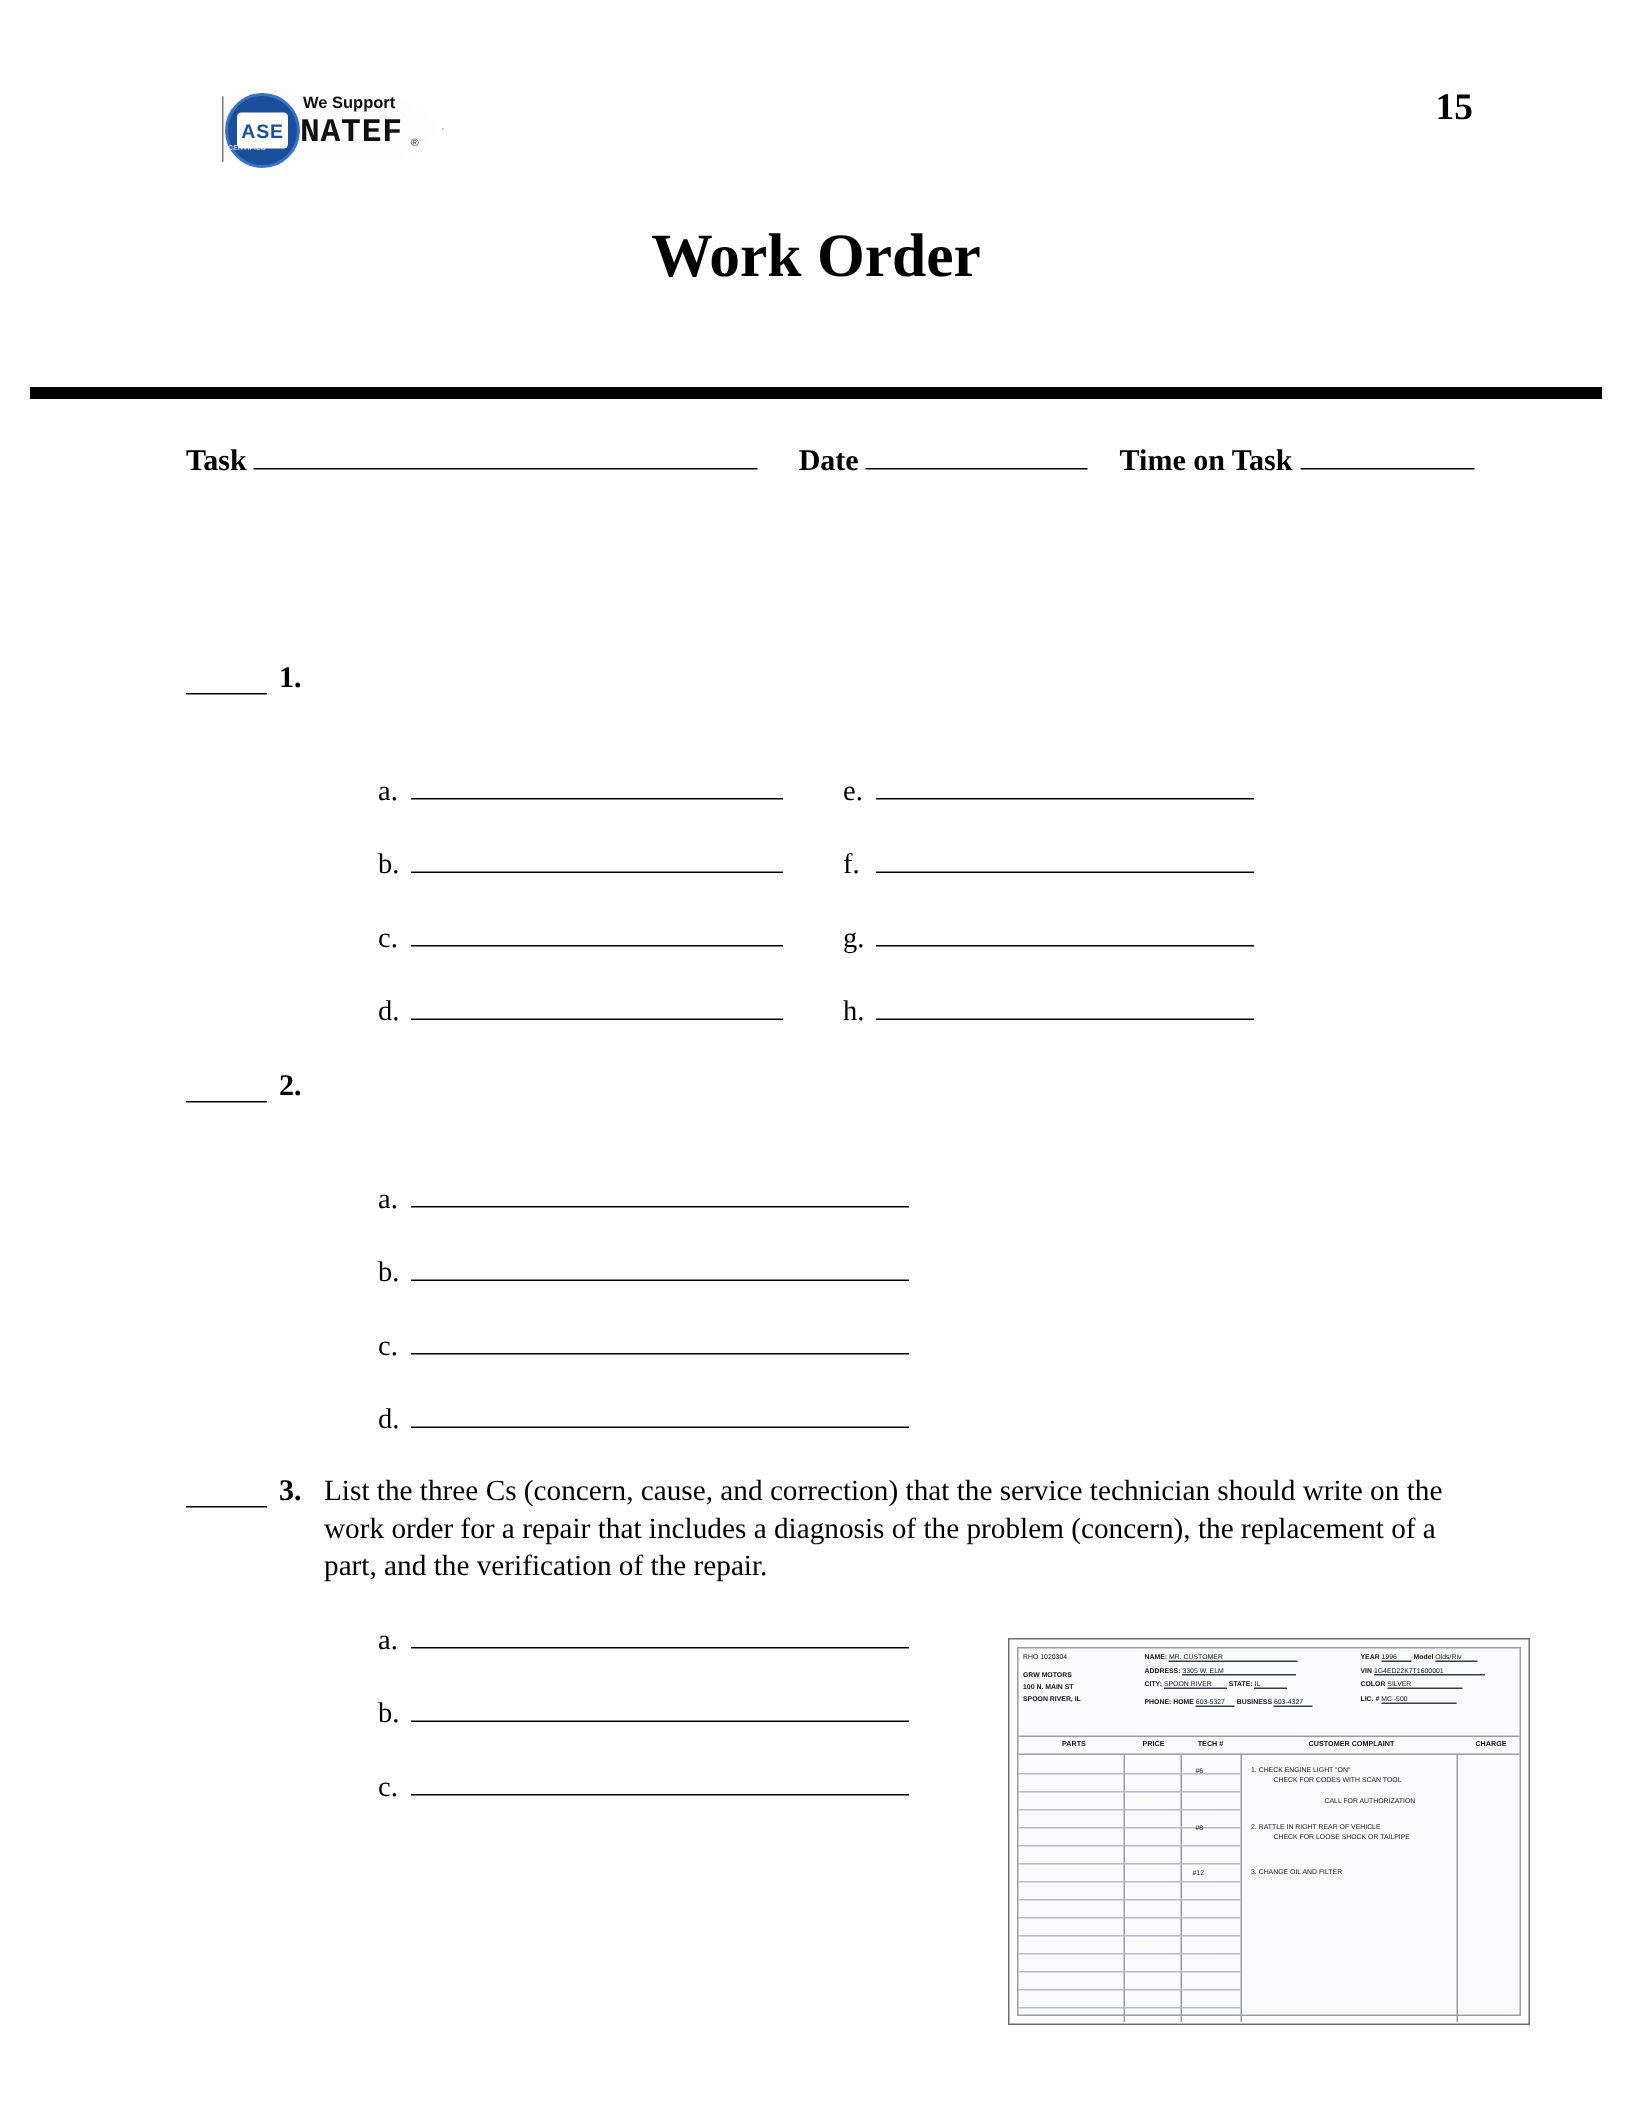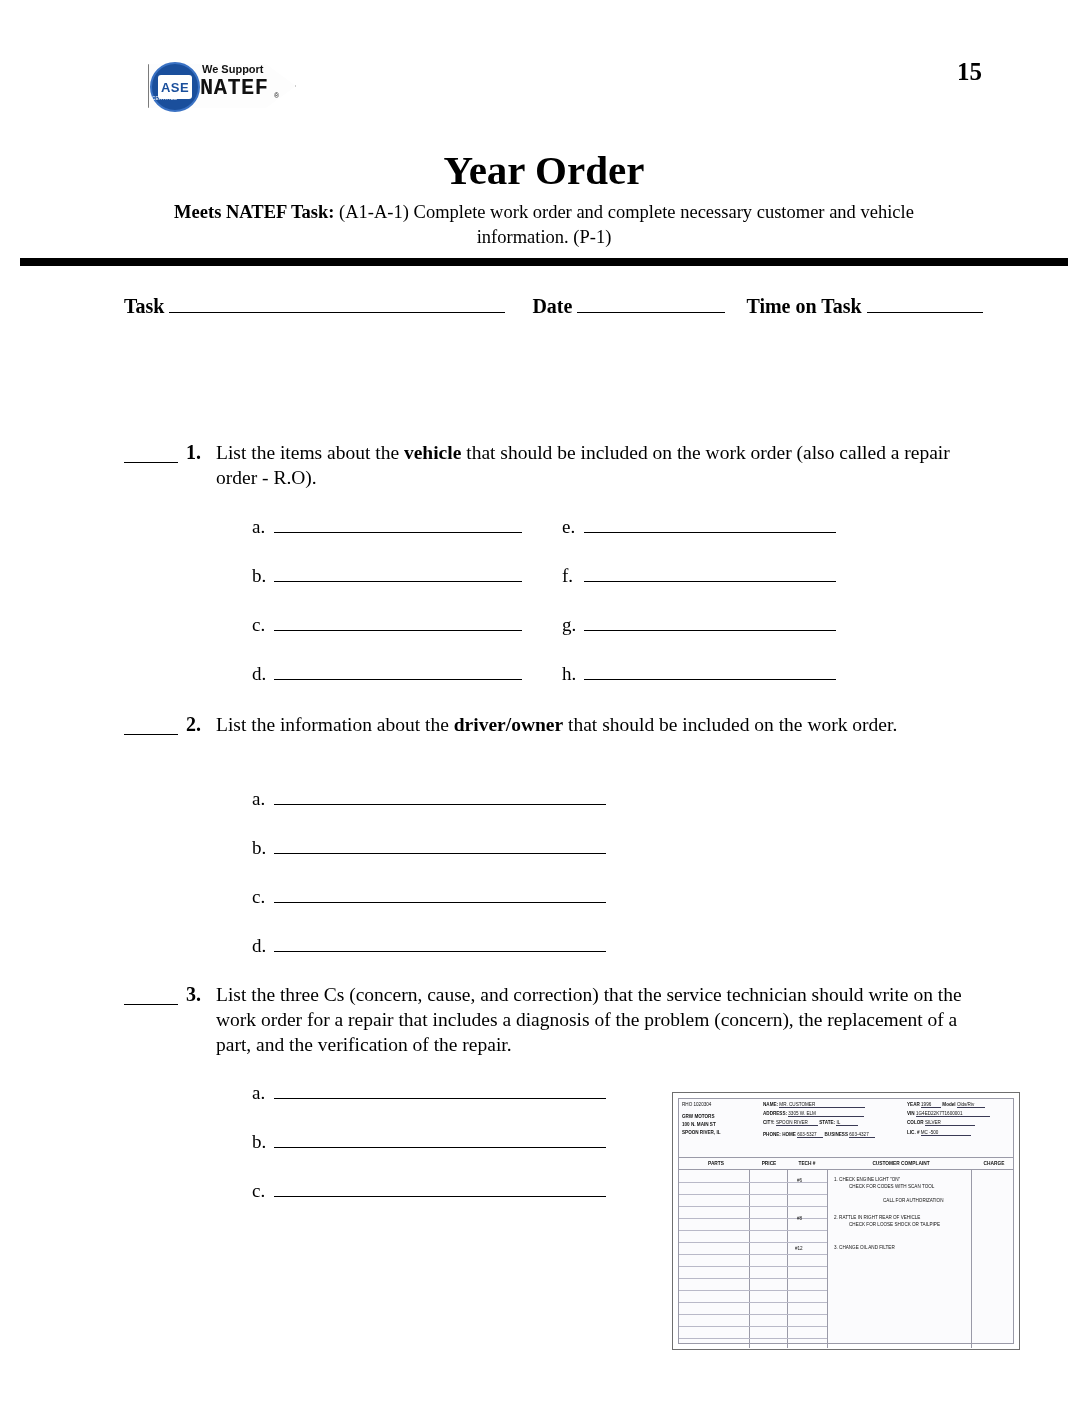--- a/index.html
+++ b/index.html
@@ -304,61 +304,55 @@
       <div class="logo-gear-inner">ASE</div>
     </div>
     <div class="logo-ase-sub">CERTIFIED</div>
     <div class="logo-we-support">We Support</div>
     <div class="logo-natef">NATEF</div>
     <div class="logo-reg">®</div>
   </div>
 
   <div class="page-number">15</div>
 
-  <div class="doc-title">Year Order</div>
-
-  <div class="task-line">
-    <b>Meets NATEF Task:</b>
-    <span>(A1-A-1) Complete work order and complete necessary customer and vehicle information.  (P-1)</span>
-  </div>
+  <div class="doc-title">Work Order</div>
+
 
   <div class="rule"></div>
 
   <div class="field-row row1">
     <span class="lbl">Task</span>
     <span class="blank" style="width:336px"></span>
     <span class="lbl" style="margin-left:22px">Date</span>
     <span class="blank" style="width:148px"></span>
     <span class="lbl" style="margin-left:16px">Time on Task</span>
     <span class="blank" style="width:116px"></span>
   </div>
 
 
   <div class="q q1">
     <span class="q-score"></span>
     <span class="q-num">1.</span>
-    <span class="q-text"><span>List the items about the </span><b>vehicle</b><span> that should be included on the work order (also called a repair order - R.O).</span></span>
   </div>
 
   <div class="answers" style="left:252px; top:516px; width:740px; height:180px">
     <div class="ans" style="left:0; top:0"><span class="letter">a.</span><span class="line" style="width:248px"></span></div>
     <div class="ans" style="left:0; top:49px"><span class="letter">b.</span><span class="line" style="width:248px"></span></div>
     <div class="ans" style="left:0; top:98px"><span class="letter">c.</span><span class="line" style="width:248px"></span></div>
     <div class="ans" style="left:0; top:147px"><span class="letter">d.</span><span class="line" style="width:248px"></span></div>
 
     <div class="ans" style="left:310px; top:0"><span class="letter">e.</span><span class="line" style="width:252px"></span></div>
     <div class="ans" style="left:310px; top:49px"><span class="letter">f.</span><span class="line" style="width:252px"></span></div>
     <div class="ans" style="left:310px; top:98px"><span class="letter">g.</span><span class="line" style="width:252px"></span></div>
     <div class="ans" style="left:310px; top:147px"><span class="letter">h.</span><span class="line" style="width:252px"></span></div>
   </div>
 
   <div class="q q2">
     <span class="q-score"></span>
     <span class="q-num">2.</span>
-    <span class="q-text"><span>List the information about the </span><b>driver/owner</b><span> that should be included on the work order.</span></span>
   </div>
 
   <div class="answers" style="left:252px; top:788px; width:460px; height:180px">
     <div class="ans" style="left:0; top:0"><span class="letter">a.</span><span class="line" style="width:332px"></span></div>
     <div class="ans" style="left:0; top:49px"><span class="letter">b.</span><span class="line" style="width:332px"></span></div>
     <div class="ans" style="left:0; top:98px"><span class="letter">c.</span><span class="line" style="width:332px"></span></div>
     <div class="ans" style="left:0; top:147px"><span class="letter">d.</span><span class="line" style="width:332px"></span></div>
   </div>
 
   <div class="q q3">

